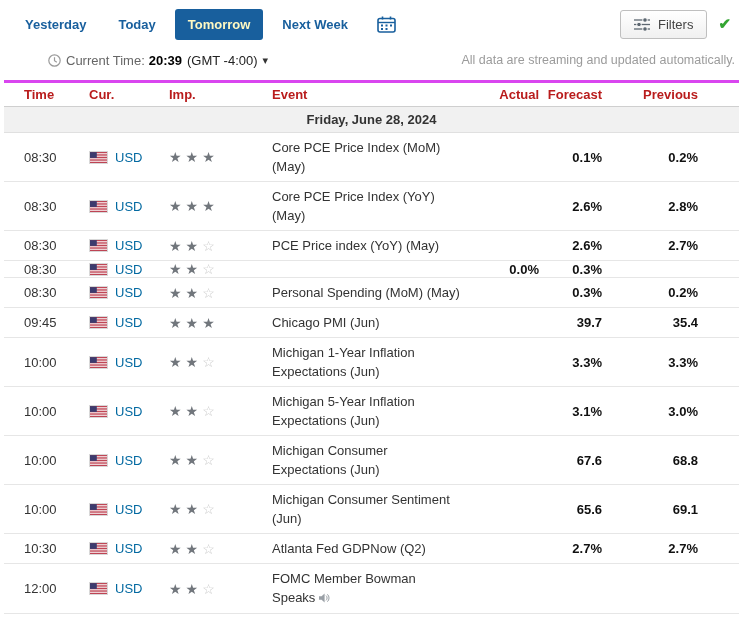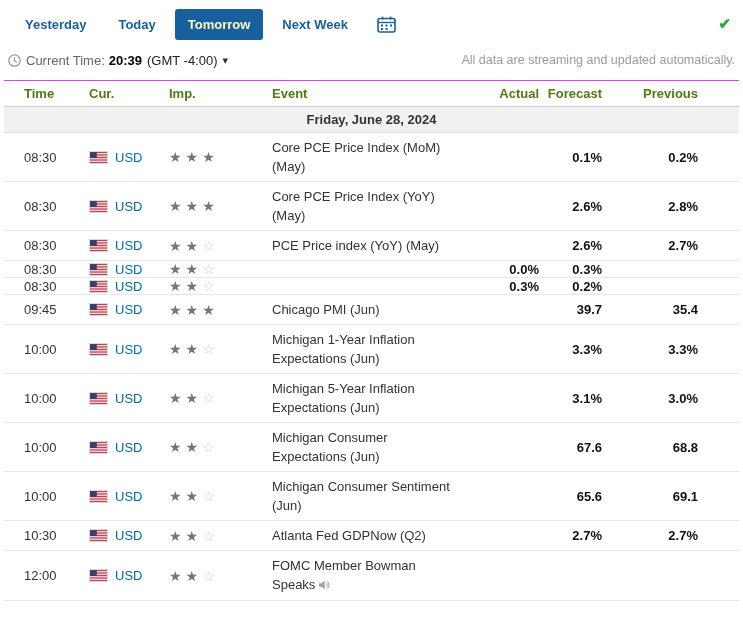--- a/index.html
+++ b/index.html
@@ -24,40 +24,40 @@
     display:flex;align-items:center;gap:8px;height:29px;padding:0 13px;
     border:1px solid #bfbfbf;border-radius:3px;
     background:linear-gradient(#ffffff,#f0f0f0);
     font-family:"Liberation Sans",sans-serif;font-size:13px;color:#444;cursor:pointer;
   }
   .check{color:var(--success);font-weight:bold;font-size:15px;margin-left:11px;}
 
   
   .subbar{
     display:flex;justify-content:space-between;align-items:center;
-    padding:2px 8px 10px 8px;height:20px;
+    padding:2px 8px 10px 8px;height:20px;margin-left:40px;
   }
   .current-time{display:flex;align-items:center;cursor:pointer;}
   .current-time svg{margin-right:5px;}
   .ct-label{color:#666;}
   .ct-time{font-weight:bold;color:#000;margin-left:4px;}
   .ct-tz{color:#222;margin-left:5px;}
   .chev{margin-left:5px;font-size:11px;color:#333;}
   .note{color:#9b9b9b;font-size:12.5px;}
 
   
   .table{margin:0 4px;}
   .grid{
     display:grid;
     grid-template-columns:65px 80px 103px 212px 55px 63px 96px 1fr;
     padding-left:20px;box-sizing:border-box;align-items:center;
   }
   .thead{
-    height:27px;border-top:1px solid #d946ef;border-bottom:1px solid #cfcfcf;
-    font-weight:bold;color:#4d7c0f;
+    height:27px;border-top:3px solid #d946ef;border-bottom:1px solid #cfcfcf;
+    font-weight:bold;color:#b91c1c;
   }
   .h-actual,.h-forecast,.h-previous{text-align:right;}
   .daterow{
     background:#f1f1f1;border-bottom:1px solid #e0e0e0;height:25px;line-height:25px;
     text-align:center;font-weight:bold;color:#333;
   }
   .row{border-bottom:1px solid #e6e6e6;}
   .c-time{color:#333;}
   .c-cur{display:flex;align-items:center;}
   .cur-label{margin-left:7px;color:#0369a1;}
@@ -91,20 +91,35 @@
         <g fill="currentColor">
           <rect x="4" y="8.5" width="2" height="2"></rect>
             <rect x="8.5" y="8.5" width="2" height="2"></rect>
           <rect x="13" y="8.5" width="2" height="2"></rect>
             <rect x="4" y="12" width="2" height="2"></rect>
           <rect x="8.5" y="12" width="2" height="2"></rect>
         </g>
       </svg>
     </button>
     <div class="flex-spacer"></div>
+    <button class="filters">
+      <svg width="16" height="13" viewBox="0 0 16 13">
+        <g stroke="#5c6670" stroke-width="1.3">
+          <line x1="0" y1="2" x2="16" y2="2"></line>
+          <line x1="0" y1="6.5" x2="16" y2="6.5"></line>
+          <line x1="0" y1="11" x2="16" y2="11"></line>
+        </g>
+        <g fill="#5c6670" stroke="#ffffff" stroke-width="1">
+          <circle cx="11" cy="2" r="2.3"></circle>
+            <circle cx="5" cy="6.5" r="2.3"></circle>
+            <circle cx="11" cy="11" r="2.3"></circle>
+        </g>
+      </svg>
+      <span>Filters</span>
+    </button>
     <span class="check">✔</span>
   </nav>
 
   <div class="subbar">
     <div class="current-time">
       <svg width="13" height="13" viewBox="0 0 13 13" fill="none">
         <circle cx="6.5" cy="6.5" r="5.7" stroke="#9a9a9a" stroke-width="1.2"></circle>
         <path d="M6.5 3.2 V6.7 L8.8 8.2" stroke="#9a9a9a" stroke-width="1.2"></path>
       </svg>
       <span class="ct-label">Current Time:</span>
@@ -248,20 +263,23 @@
           <rect y="4.62" width="19" height="0.92"></rect>
                 <rect y="6.46" width="19" height="0.92"></rect>
           <rect y="8.31" width="19" height="0.92"></rect>
                 <rect y="10.15" width="19" height="0.92"></rect>
         </g>
         <rect width="7.6" height="6.46" fill="#3C3B6E"></rect>
       </svg>
       <span class="cur-label">USD</span>
     </div>
     <div class="c-imp"><span class="star filled">★</span><span class="star filled">★</span><span class="star empty">☆</span></div>
+    <div class="c-event">
+      <span class="c-event-text">Personal Spending (MoM) (May)</span>
+    </div>
     <div class="c-actual"></div>
     <div class="c-forecast">0.3%</div>
     <div class="c-previous">0.2%</div>
     <div></div>
   </div>
 
   <div class="row grid">
     <div class="c-time">09:45</div>
     <div class="c-cur">
       <svg class="flag" width="17" height="11" viewBox="0 0 19 12">

